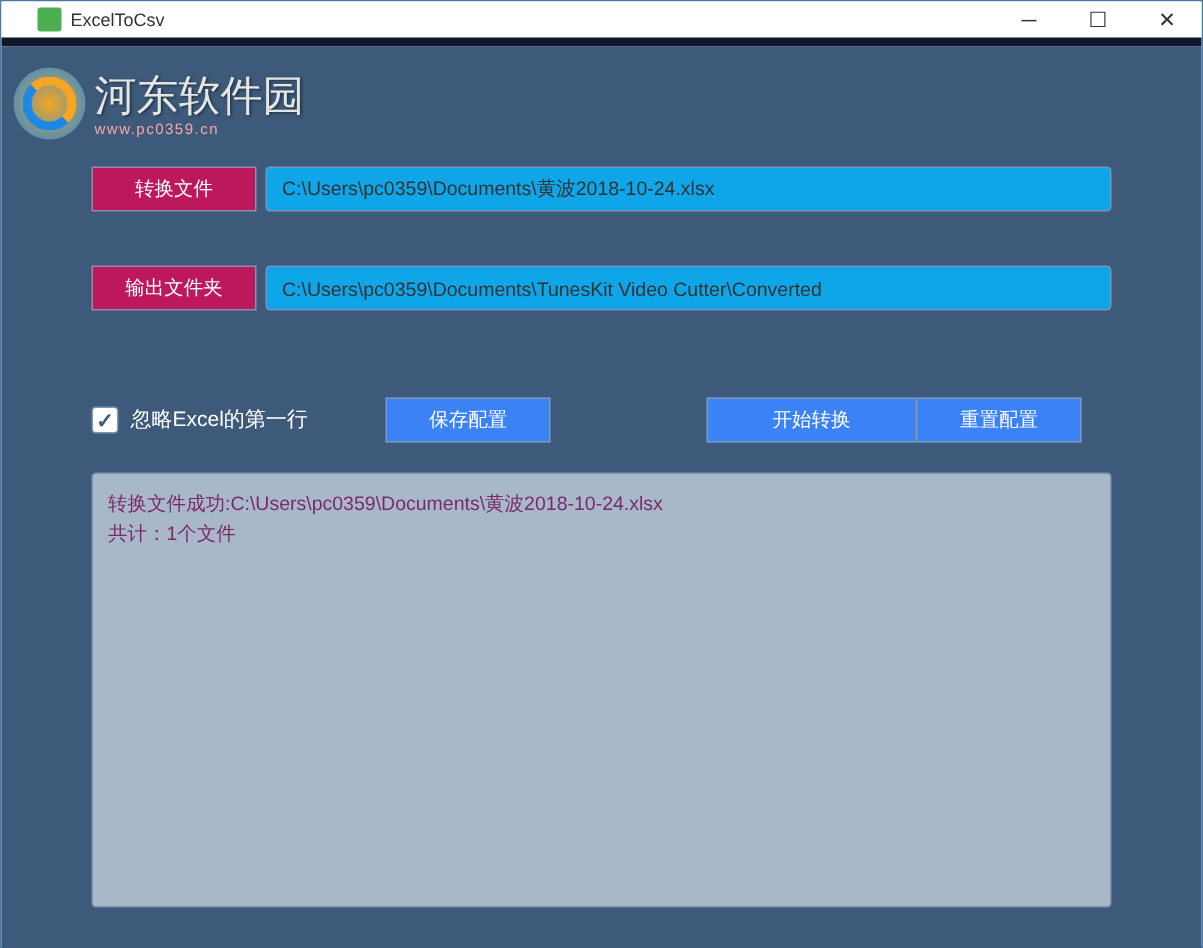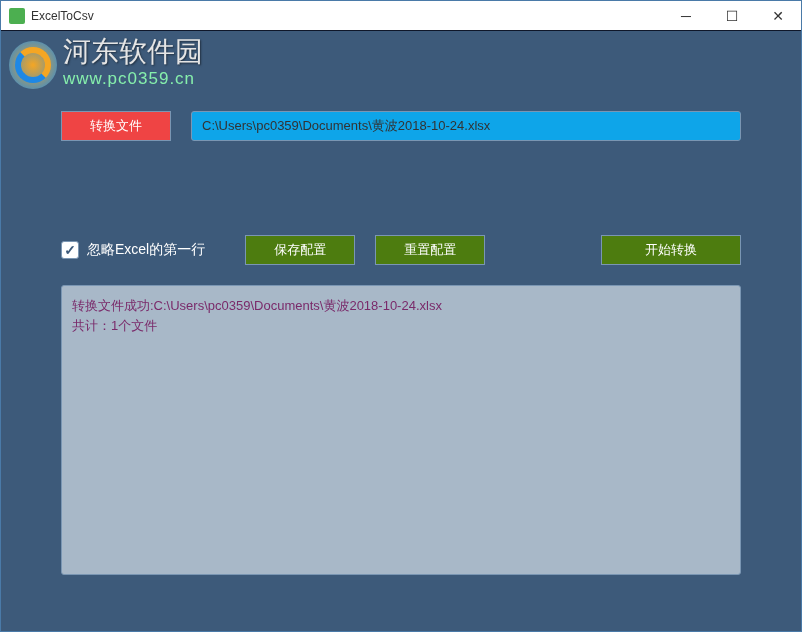--- a/index.html
+++ b/index.html
@@ -1,38 +1,38 @@
 <!DOCTYPE html>
 <html><head>
   <meta charset="utf-8">
   <style>
     * { margin: 0; padding: 0; box-sizing: border-box; }
     body { font-family: "Microsoft YaHei", Arial, sans-serif; font-size: 13px; background: #000; }
     .window { width: 802px; height: 632px; background: #fff; border: 1px solid #4a7aa8; display: flex; flex-direction: column; }
-    .titlebar { height: 30px; background: #fff; display: flex; align-items: center; padding-left: 8px; border-bottom: 1px solid #0f172a; }
+    .titlebar { height: 30px; background: #fff; display: flex; align-items: center; padding-left: 24px; border-bottom: 6px solid #0f172a; }
     .titlebar-icon { width: 16px; height: 16px; background: #4CAF50; margin-right: 6px; border-radius: 2px; }
     .titlebar-text { font-size: 12px; color: #333; flex: 1; }
     .titlebar-controls { display: flex; }
     .titlebar-btn { width: 46px; height: 30px; display: flex; align-items: center; justify-content: center; font-size: 14px; cursor: pointer; color: #333; }
     .content { flex: 1; background: #3d5a7a; padding: 0; position: relative; }
-    .watermark { position: absolute; top: 2px; left: 8px; display: flex; align-items: flex-end; pointer-events: none; z-index: 1; }
+    .watermark { position: absolute; top: 14px; left: 8px; display: flex; align-items: flex-start; pointer-events: none; z-index: 1; }
     .watermark-logo { width: 48px; height: 48px; border-radius: 50%; background: radial-gradient(circle, #f5a623 0%, #1e88e5 100%); margin-right: 6px; position: relative; }
     .watermark-logo::before { content: ''; position: absolute; width: 24px; height: 24px; border: 6px solid #1e88e5; border-top-color: #f5a623; border-right-color: #f5a623; border-radius: 50%; top: 6px; left: 6px; }
     .watermark-text { display: flex; flex-direction: column; }
     .watermark-title { font-size: 28px; color: #e5e5e5; font-weight: normal; text-shadow: 1px 1px 2px rgba(0,0,0,0.5); }
-    .watermark-url { font-size: 17px; color: #86efac; margin-top: -2px; letter-spacing: 1px; }
+    .watermark-url { font-size: 10px; color: #fca5a5; margin-top: -2px; letter-spacing: 1px; }
     .form-section { padding: 80px 60px 20px 60px; }
     .form-row { display: flex; align-items: center; margin-bottom: 18px; }
-    .form-btn { width: 110px; height: 30px; background: #ef4444; border: 1px solid #7a96b3; color: #fff; font-size: 13px; cursor: pointer; display: flex; align-items: center; justify-content: center; margin-right: 20px; }
+    .form-btn { width: 110px; height: 30px; background: #be185d; border: 1px solid #7a96b3; color: #fff; font-size: 13px; cursor: pointer; display: flex; align-items: center; justify-content: center; margin-right: 6px; }
     .form-input { flex: 1; height: 30px; background: #0ea5e9; border: 1px solid #7a96b3; border-radius: 3px; padding: 0 10px; font-size: 13px; color: #333; }
     .actions-row { display: flex; align-items: center; padding: 20px 60px 20px 60px; }
-    .checkbox-wrap { display: flex; align-items: center; color: #fff; font-size: 14px; margin-right: 40px; }
+    .checkbox-wrap { display: flex; align-items: center; color: #fff; font-size: 14px; margin-right: 52px; }
     .checkbox { width: 18px; height: 18px; background: #fff; border: 1px solid #7a96b3; border-radius: 3px; margin-right: 8px; display: flex; align-items: center; justify-content: center; cursor: pointer; }
     .checkbox.checked::before { content: '✓'; color: #3d5a7a; font-weight: bold; font-size: 14px; }
-    .action-btn { width: 110px; height: 30px; background: #4d7c0f; border: 1px solid #7a96b3; color: #fff; font-size: 13px; cursor: pointer; display: flex; align-items: center; justify-content: center; margin-right: 20px; }
+    .action-btn { width: 110px; height: 30px; background: #3b82f6; border: 1px solid #7a96b3; color: #fff; font-size: 13px; cursor: pointer; display: flex; align-items: center; justify-content: center; margin-right: 20px; }
     .action-btn.primary { width: 140px; margin-left: auto; margin-right: 0; }
     .log-area { margin: 0 60px 40px 60px; height: 290px; background: #a8b8c8; border: 1px solid #7a96b3; border-radius: 3px; padding: 10px; color: #7a2a6a; font-size: 13px; overflow-y: auto; white-space: pre-wrap; line-height: 1.5; }
   </style>
 </head>
 <body>
 
 <div class="window">
   <div class="titlebar">
     <div class="titlebar-icon"></div>
     <div class="titlebar-text">ExcelToCsv</div>
@@ -52,29 +52,31 @@
     </div>
 
     <div class="form-section">
       <div class="form-row">
         <button class="form-btn">转换文件</button>
         <input class="form-input" type="text" value="C:\Users\pc0359\Documents\黄波2018-10-24.xlsx" style="">
       </div>
       <div class="form-row">
       </div>
       <div class="form-row">
+        <button class="form-btn">输出文件夹</button>
+        <input class="form-input" type="text" value="C:\Users\pc0359\Documents\TunesKit Video Cutter\Converted" style="">
       </div>
     </div>
 
     <div class="actions-row">
       <div class="checkbox-wrap">
         <div class="checkbox checked"></div>
         <span>忽略Excel的第一行</span>
       </div>
       <button class="action-btn">保存配置</button>
+      <button class="action-btn primary">开始转换</button>
       <button class="action-btn">重置配置</button>
-      <button class="action-btn primary">开始转换</button>
     </div>
 
     <div class="log-area">转换文件成功:C:\Users\pc0359\Documents\黄波2018-10-24.xlsx
 共计：1个文件</div>
   </div>
 </div>
 
 </body></html>

